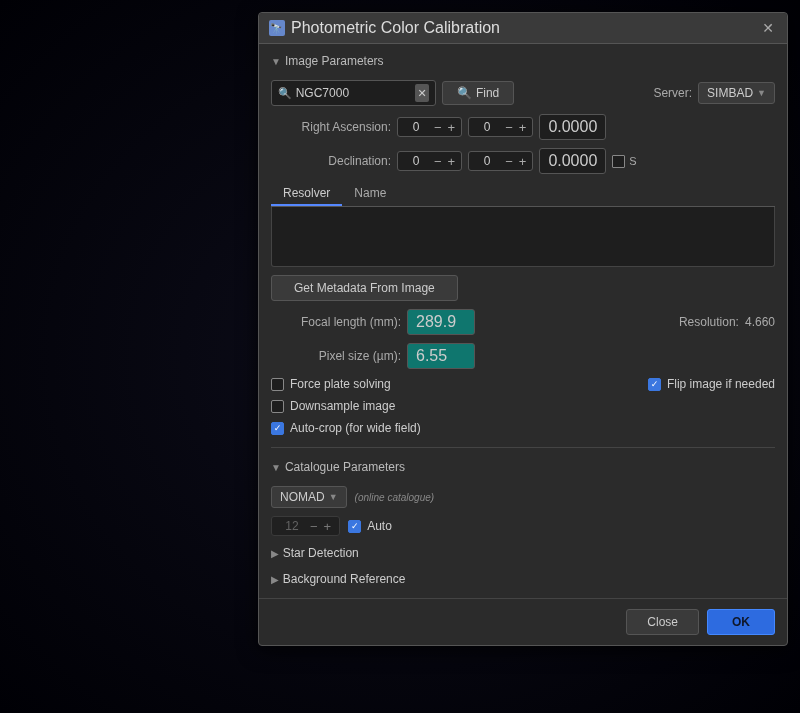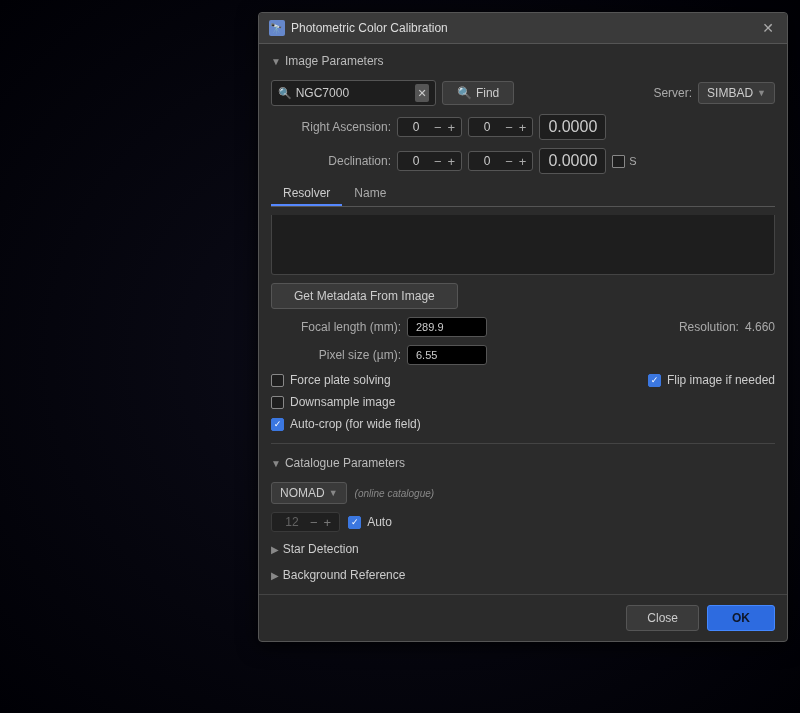--- a/index.html
+++ b/index.html
@@ -46,21 +46,21 @@
     .title-icon {
       width: 16px; height: 16px;
       background: #6688cc;
       border-radius: 2px;
       font-size: 10px;
       display: flex; align-items: center; justify-content: center;
       color: white;
     }
     .title-text {
       color: #ddd;
-      font-size: 12px;
+      font-size: 16px;
     }
     .close-btn {
       width: 18px; height: 18px;
       background: none;
       border: none;
       color: #aaa;
       cursor: pointer;
       font-size: 14px;
       display: flex; align-items: center; justify-content: center;
       border-radius: 2px;
@@ -192,21 +192,21 @@
       border: 1px solid #888;
       background: #1e1e1e;
       border-radius: 1px;
       display: flex; align-items: center; justify-content: center;
       font-size: 9px; color: #ccc;
     }
     .s-label { color: #aaa; font-size: 11px; }
     .resolver-tabs {
       display: flex;
       border-bottom: 1px solid #555;
-      margin-bottom: 8px;
+      margin-bottom: 0;
     }
     .resolver-tab {
       padding: 4px 12px;
       font-size: 12px;
       cursor: pointer;
       color: #aaa;
       border-bottom: 2px solid transparent;
     }
     .resolver-tab.active {
       color: #ccc;
@@ -233,27 +233,27 @@
       align-items: center;
       gap: 6px;
     }
     .field-label {
       width: 130px;
       text-align: right;
       color: #aaa;
       font-size: 12px;
     }
     .text-input {
-      background: #000000;
+      background: #0f766e;
       border: 1px solid #555;
       border-radius: 3px;
       padding: 3px 8px;
       color: #ccc;
-      font-size: 11px;
-      width: 80px;
+      font-size: 16px;
+      width: 68px;
     }
     .resolution-info {
       margin-left: auto;
       display: flex; align-items: center; gap: 6px;
       color: #aaa; font-size: 12px;
     }
     .checkbox-row {
       display: flex; align-items: center; gap: 6px;
     }
     .cb {

